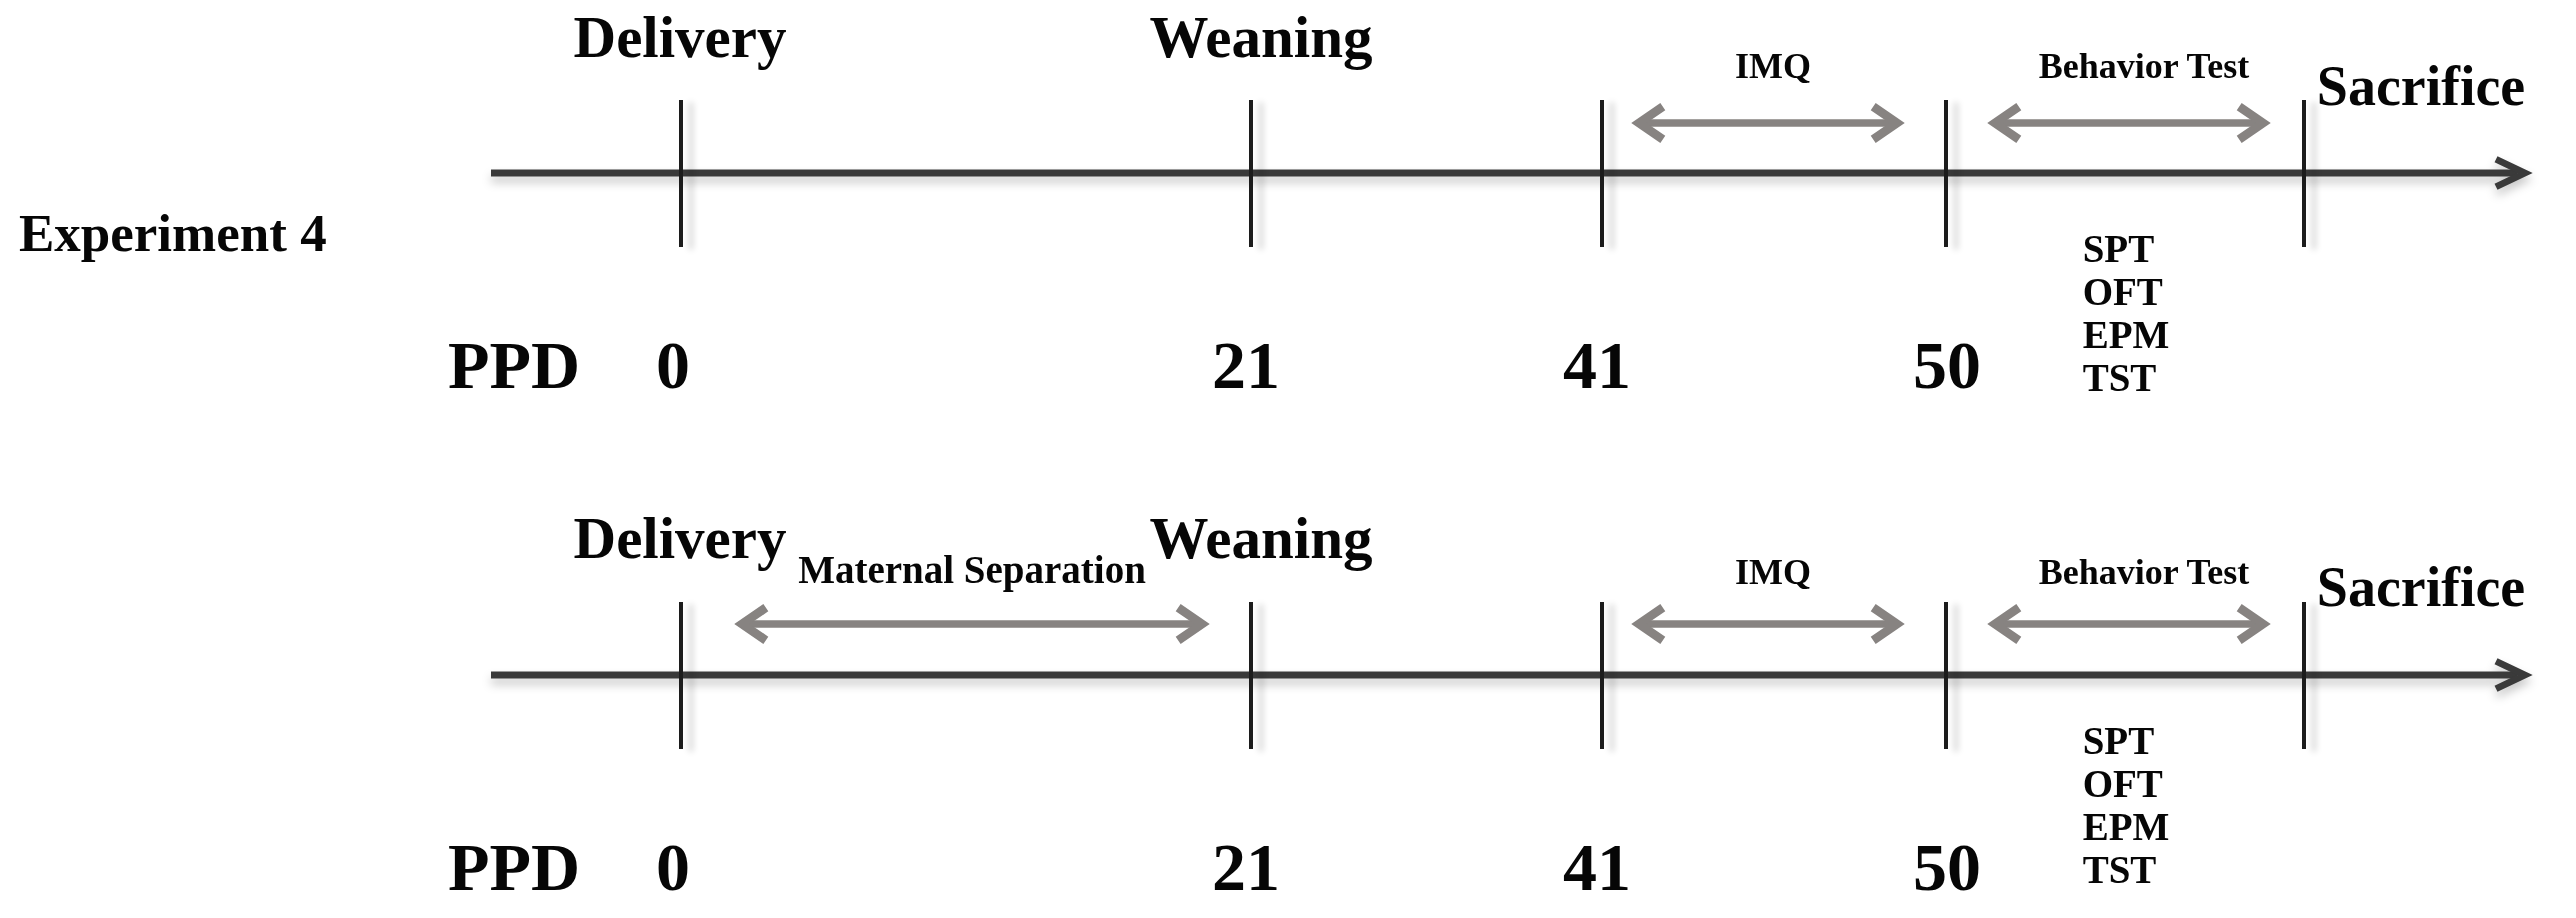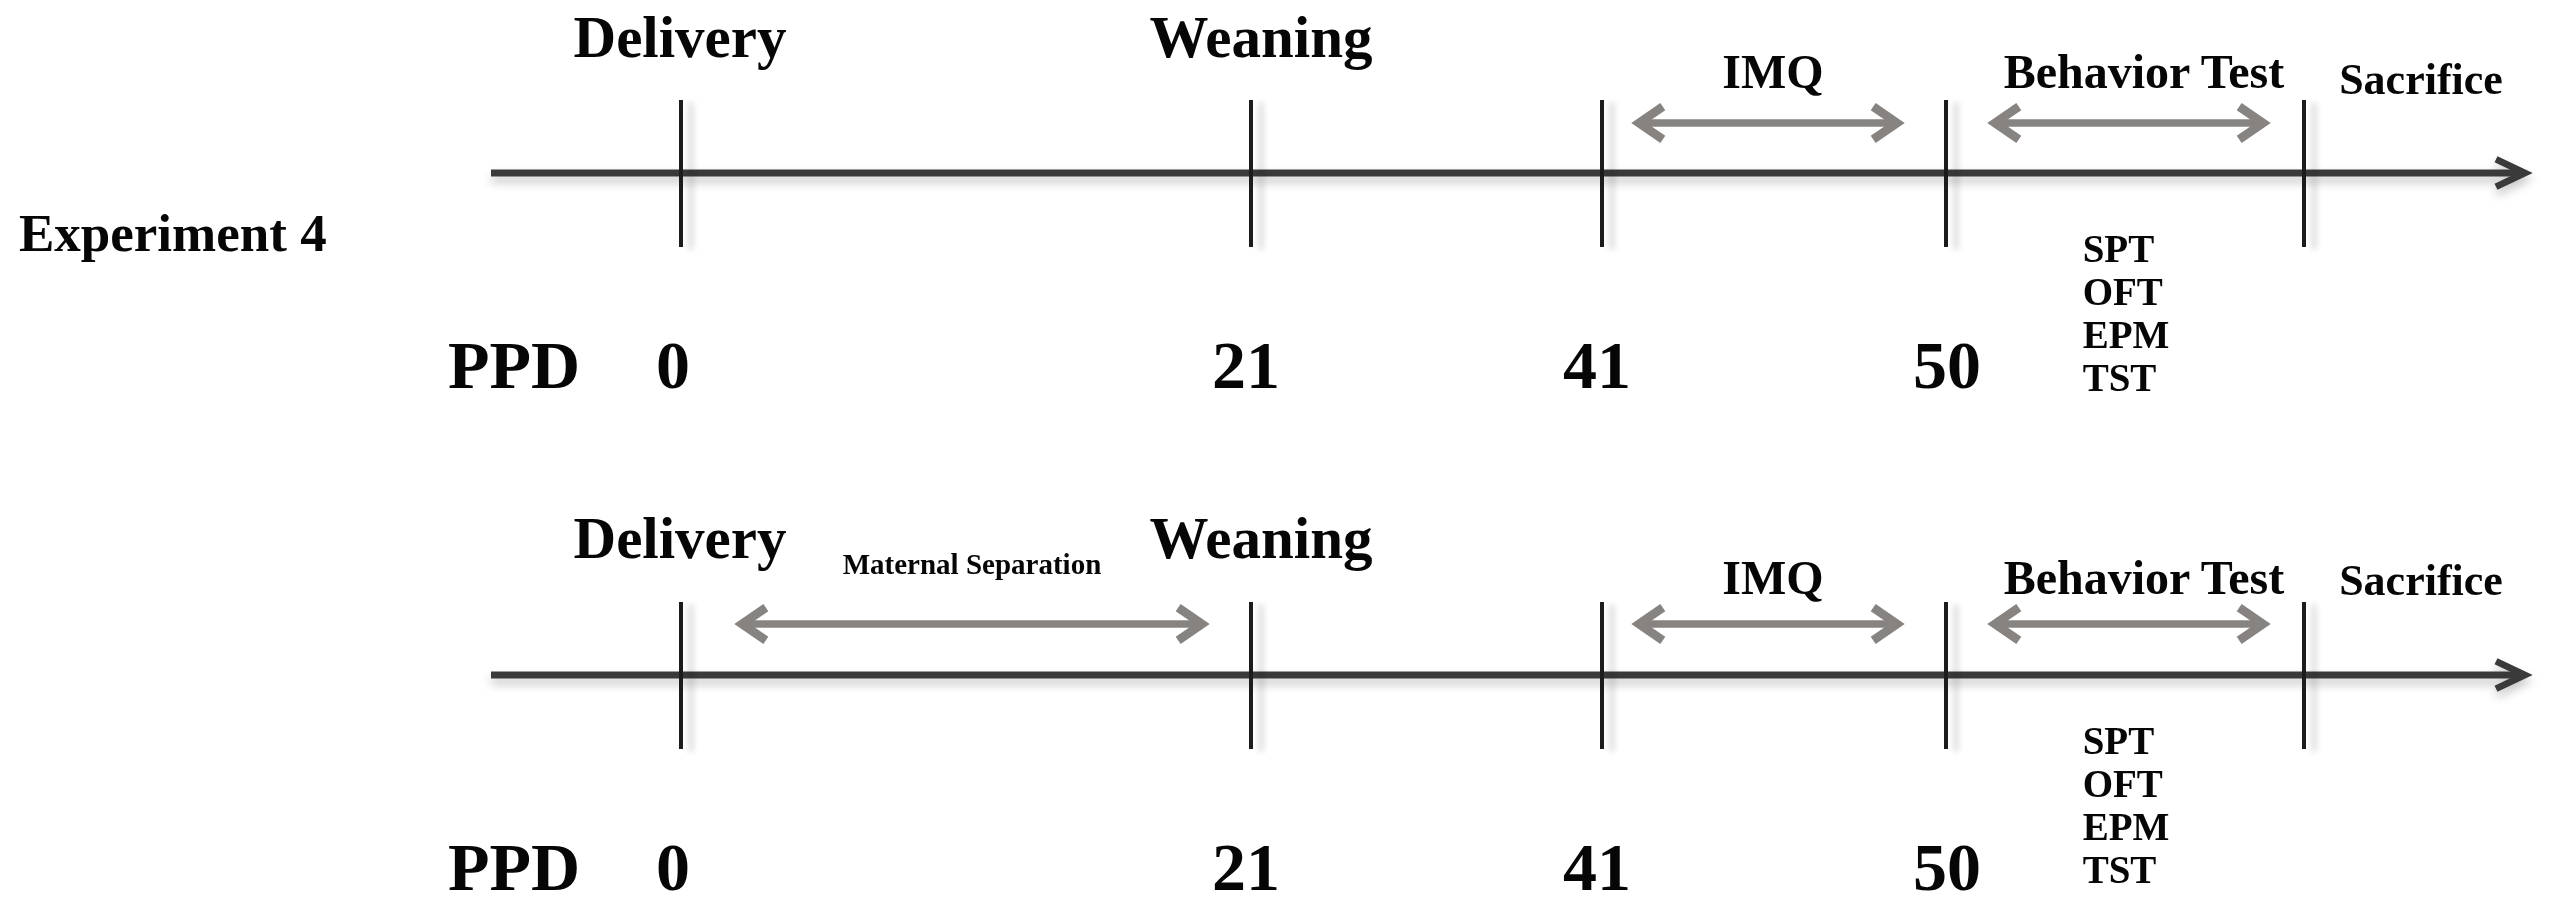--- a/index.html
+++ b/index.html
@@ -5,23 +5,23 @@
   html,body{margin:0;padding:0;background:#ffffff;}
   .canvas{
     position:relative;width:2576px;height:919px;background:#ffffff;overflow:hidden;
     font-family:"Liberation Serif","DejaVu Serif",serif;font-weight:bold;color:#060606;
   }
   .canvas section{position:absolute;left:0;top:0;width:100%;height:100%;}
   .lbl{position:absolute;white-space:nowrap;line-height:1;}
   .ctr{transform:translateX(-50%);}
   .milestone{font-size:59px;}
   .explabel{font-size:53px;}
-  .interval-lbl{font-size:48px;}
-  .sacrifice-lbl{font-size:44px;}
-  .ms-lbl{font-size:29px;}
+  .interval-lbl{font-size:36px;}
+  .sacrifice-lbl{font-size:56px;}
+  .ms-lbl{font-size:39px;}
   .ppdrow{font-size:68px;}
   .tests{position:absolute;font-size:39px;line-height:43px;text-align:left;transform:translateX(-50%);}
   .tests div{white-space:nowrap;}
   .groups{position:absolute;font-size:39px;line-height:49px;text-align:left;}
   .groups div{white-space:nowrap;}
   .tick{
     position:absolute;width:3.8px;height:147px;background:#1c1c1c;
     box-shadow:10px 2.5px 6.3px rgba(0,0,0,0.18);
   }
   svg.axis{position:absolute;filter:drop-shadow(0 6.3px 5px rgba(0,0,0,0.22));}

